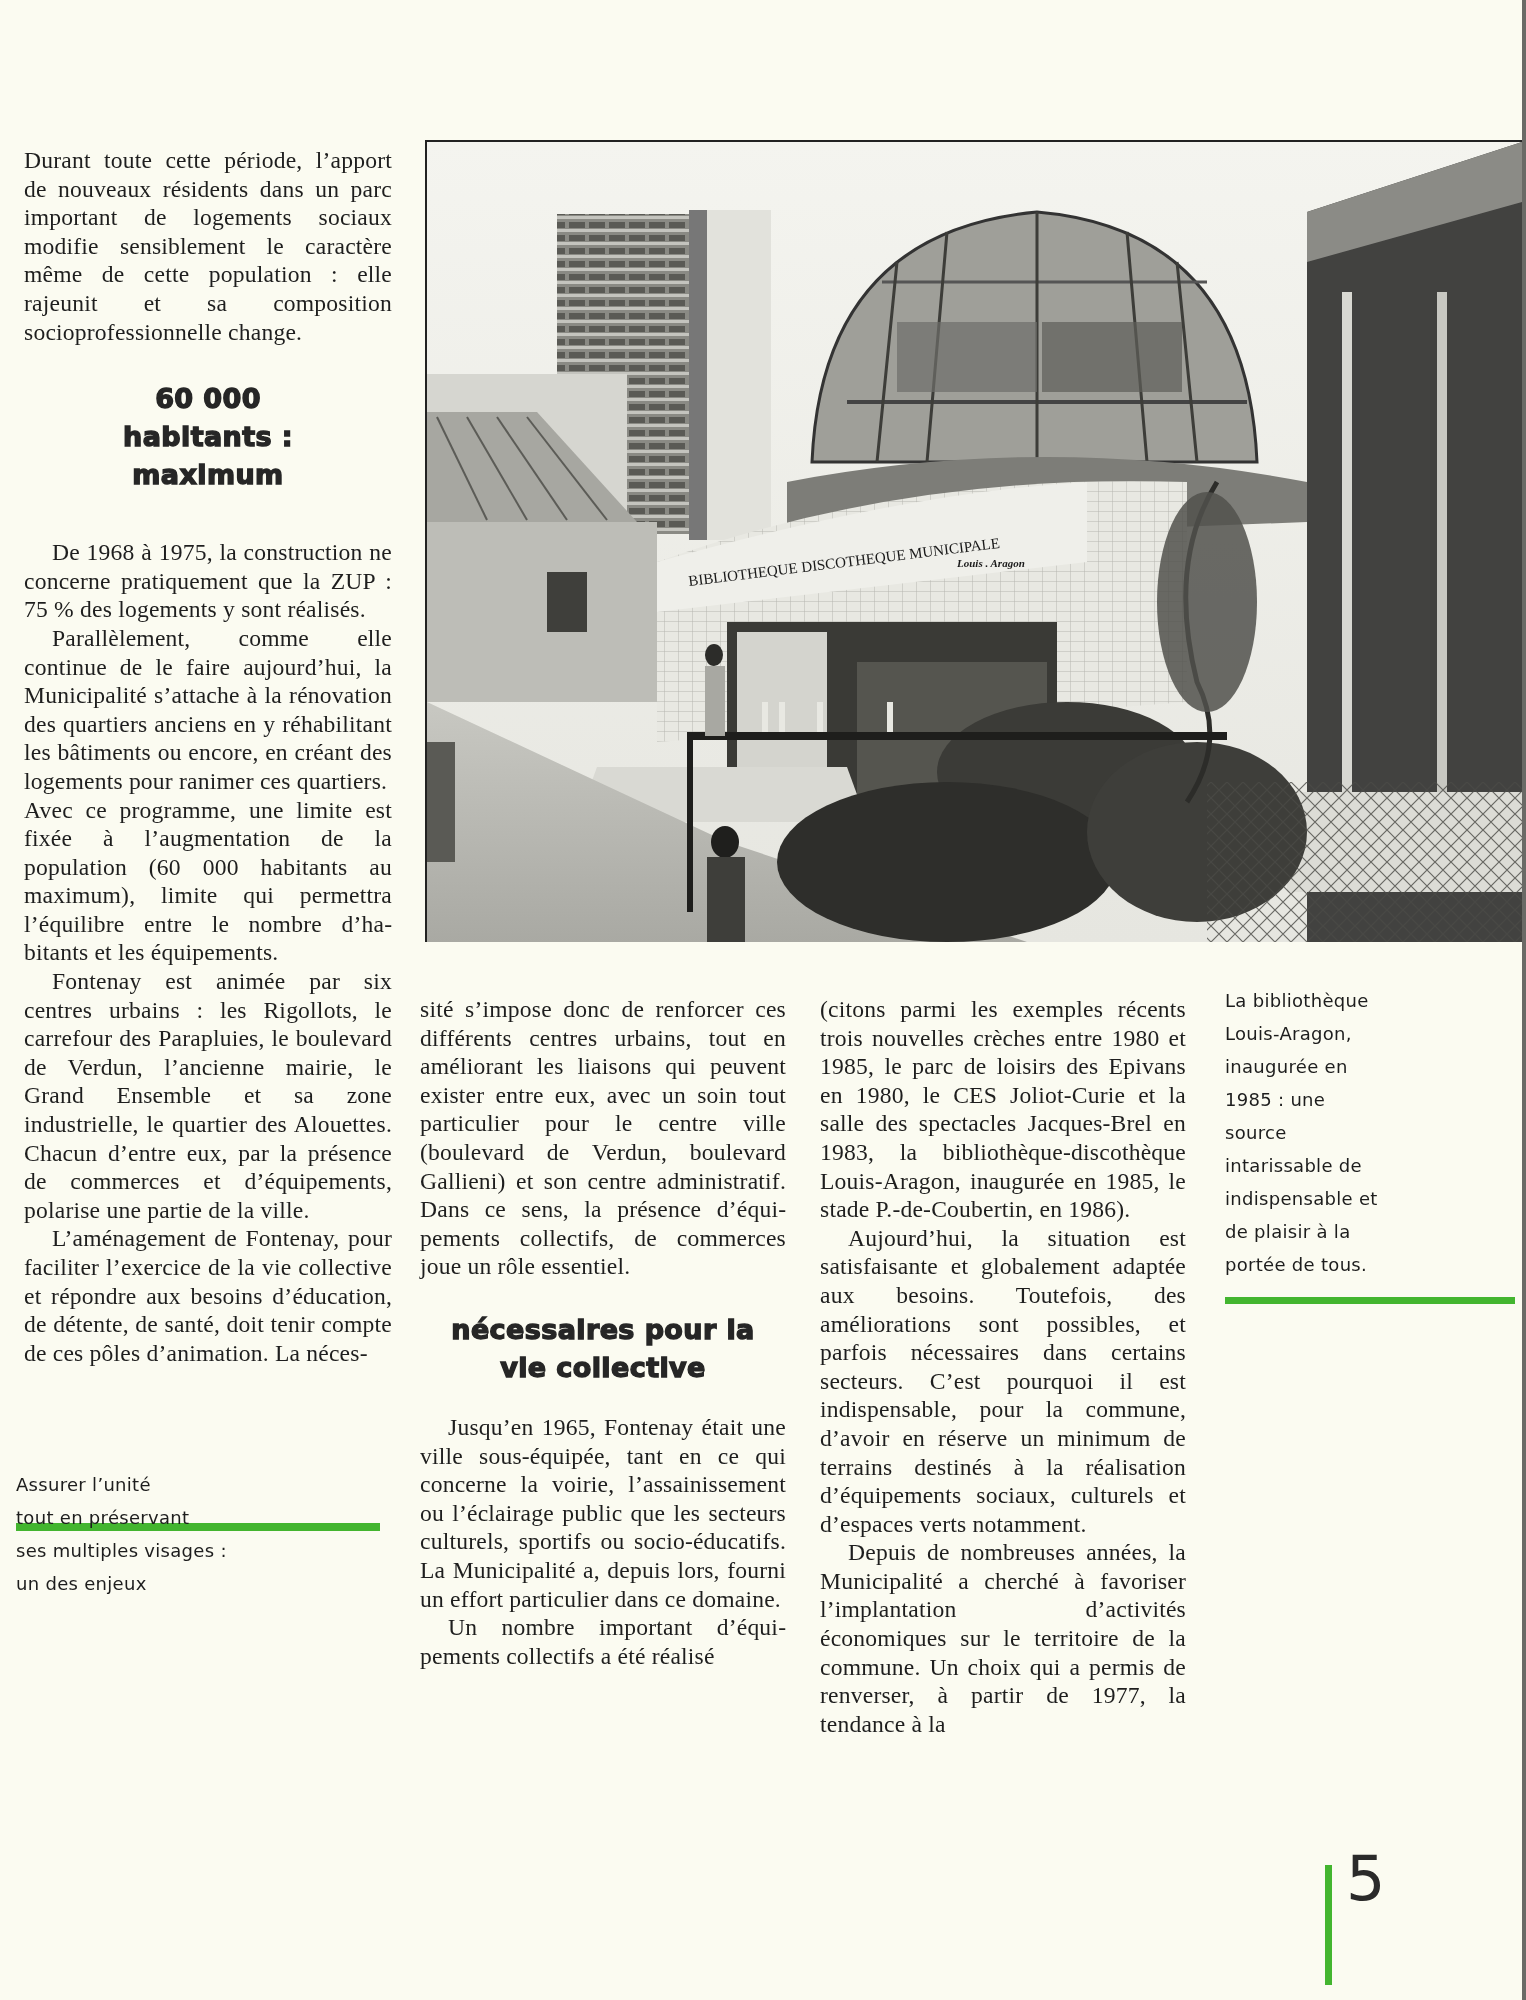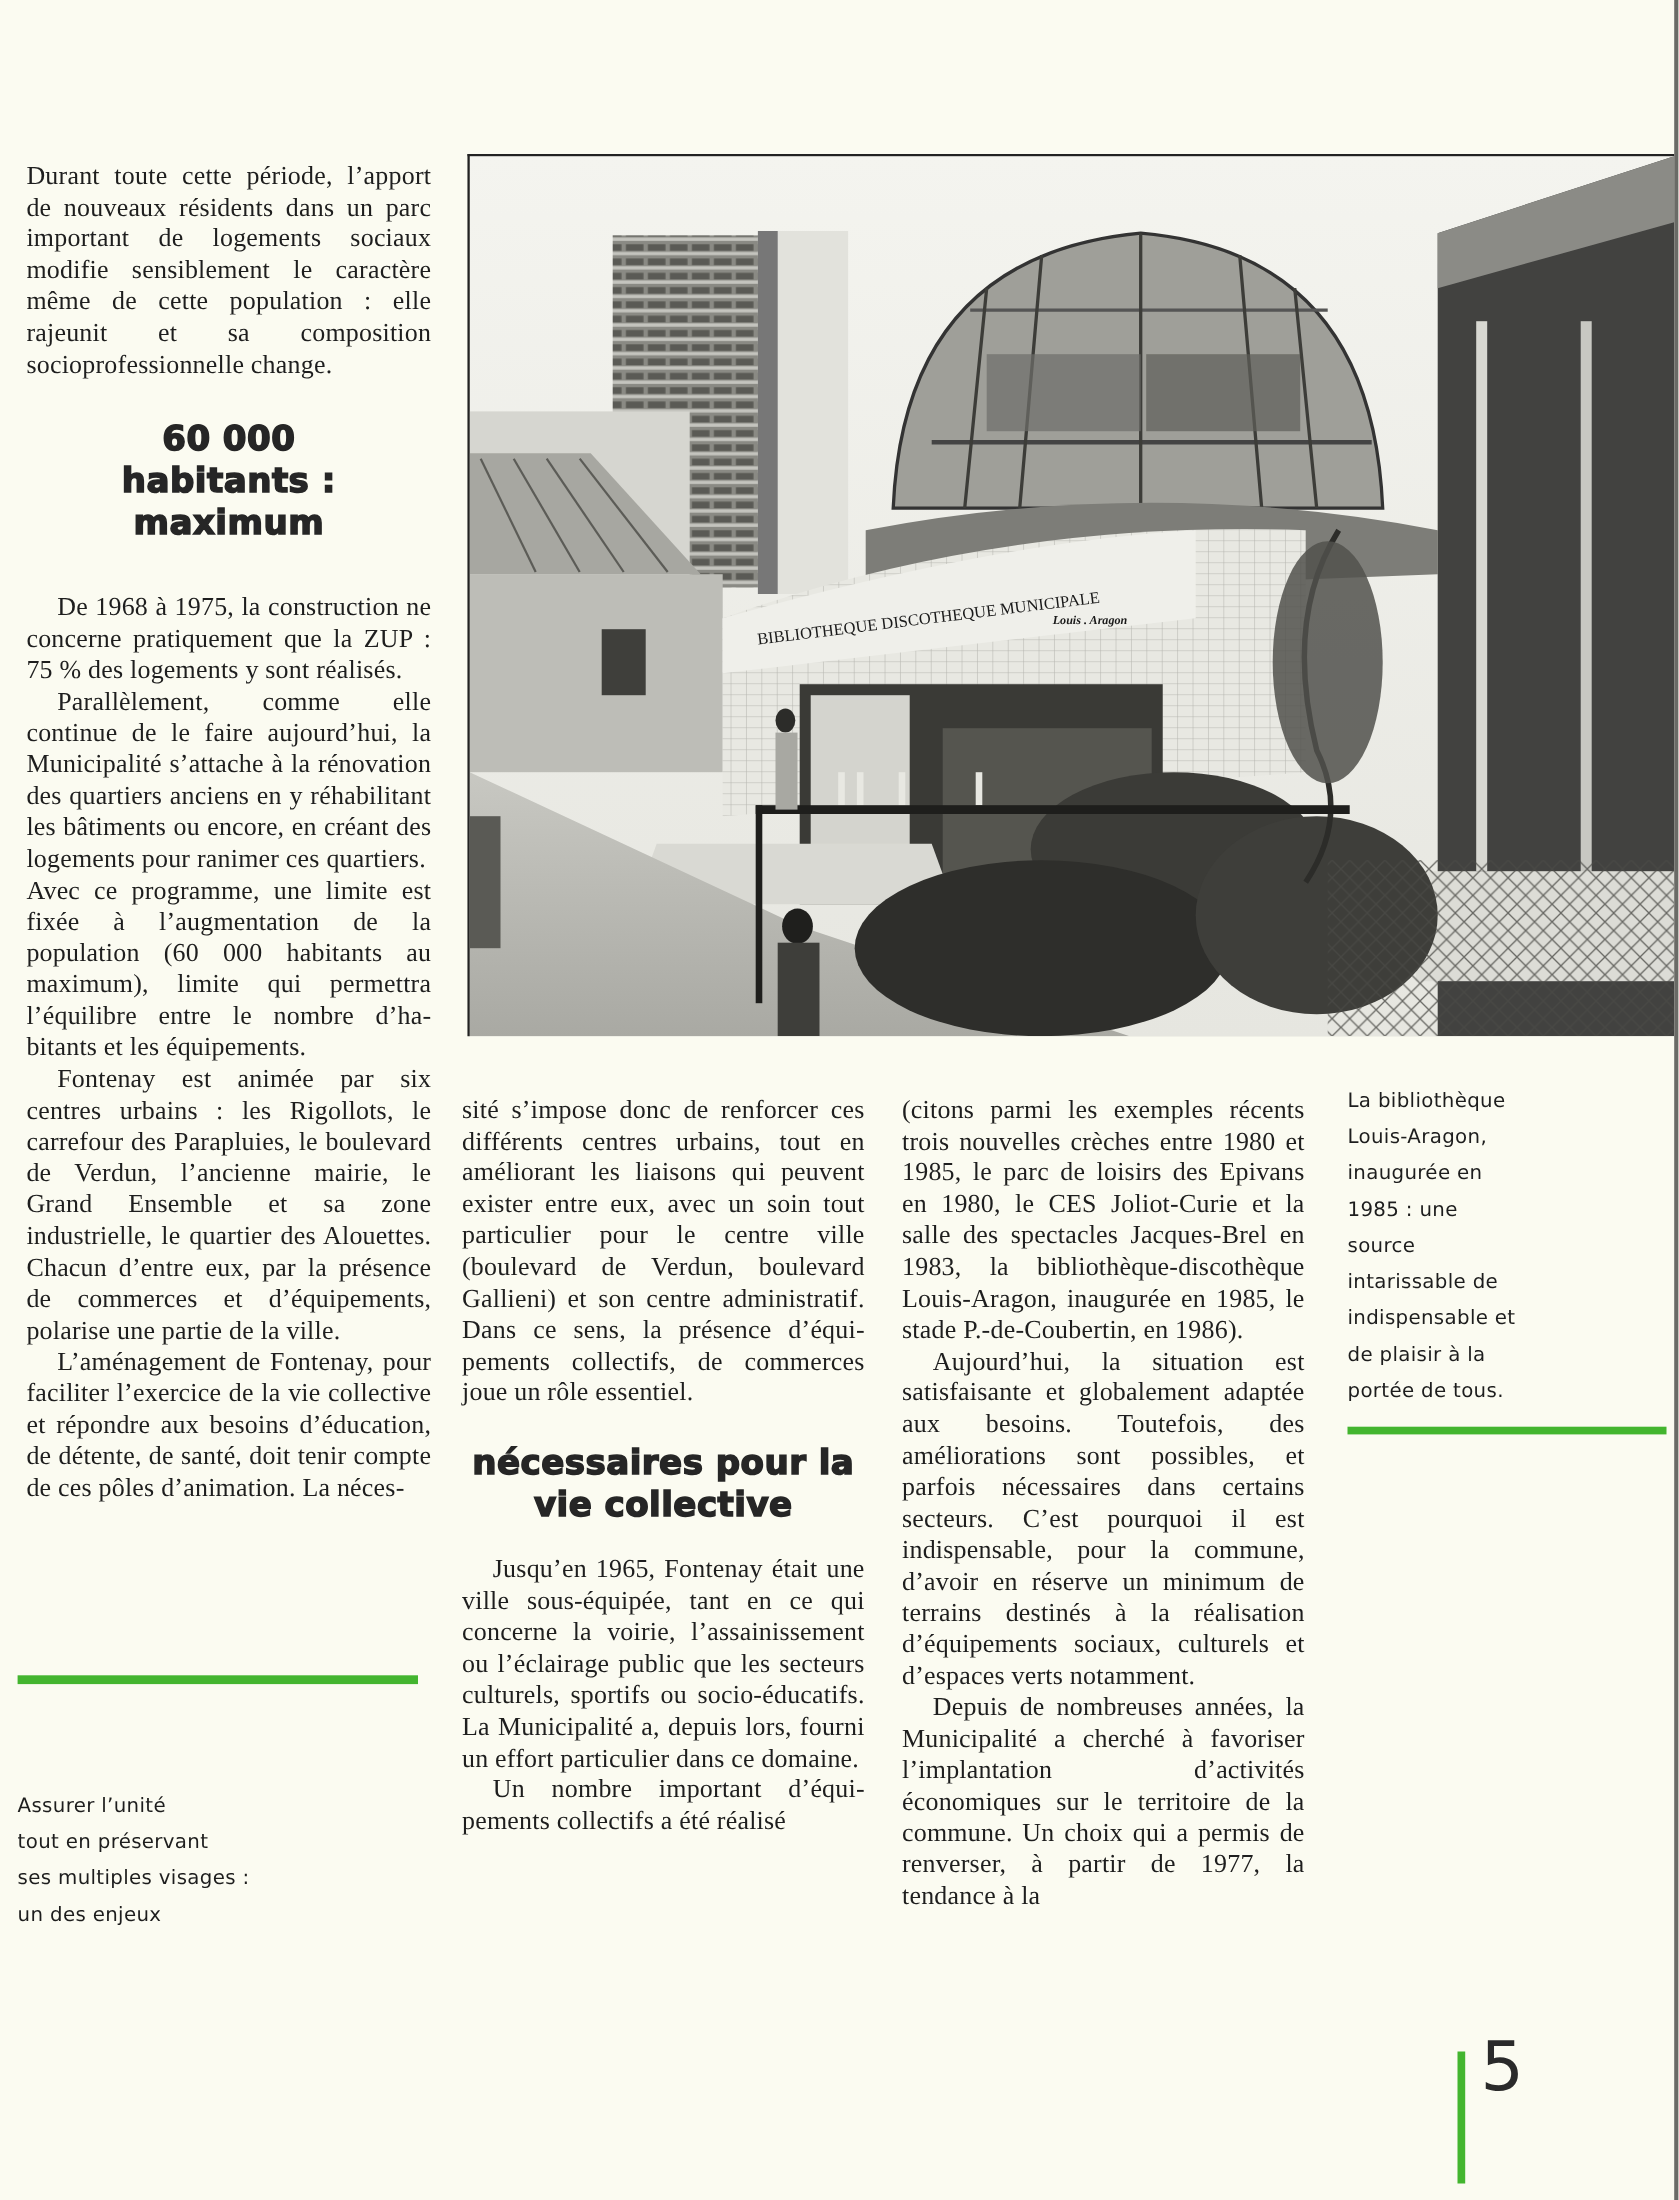--- a/index.html
+++ b/index.html
@@ -18,21 +18,21 @@
     letter-spacing:0.2px;
     margin-top:17px;
   }
   .col p { margin:0; }
   .col p.indent { text-indent:28px; }
   .heading {
     font-family:"DejaVu Sans","Liberation Sans",sans-serif;
     font-weight:900;
     text-align:center;
     color:#262626;
-    font-size:31px;
+    font-size:27px;
     line-height:38px;
     letter-spacing:0.4px;
     -webkit-text-stroke:1.4px #262626;
     margin:0;
   }
   .caption {
     position:absolute;
     font-family:"DejaVu Sans","Liberation Sans",sans-serif;
     font-size:18px;
     line-height:33px;
@@ -68,21 +68,21 @@
   </div>
   <p class="indent">De 1968 à 1975, la construc­tion ne concerne pratiquement que la ZUP : 75 % des loge­ments y sont réalisés.</p>
   <p class="indent">Parallèlement, comme elle continue de le faire aujourd’hui, la Municipalité s’attache à la rénovation des quartiers anciens en y réhabilitant les bâtiments ou encore, en créant des loge­ments pour ranimer ces quar­tiers.</p>
   <p>Avec ce programme, une limite est fixée à l’augmentation de la population (60 000 habitants au maximum), limite qui permettra l’équilibre entre le nombre d’ha­bitants et les équipements.</p>
   <p class="indent">Fontenay est animée par six centres urbains : les Rigollots, le carrefour des Parapluies, le boulevard de Verdun, l’ancienne mairie, le Grand Ensemble et sa zone industrielle, le quartier des Alouettes. Chacun d’entre eux, par la présence de commerces et d’équipements, polarise une partie de la ville.</p>
   <p class="indent">L’aménagement de Fontenay, pour faciliter l’exercice de la vie collective et répondre aux besoins d’éducation, de détente, de santé, doit tenir compte de ces pôles d’animation. La néces-</p>
 </div>
 
 <div class="green-rule" style="left:16px; top:1523px; width:364px; height:8px;"></div>
 
-<div class="caption" style="left:16px; top:1625px; width:370px;">
+<div class="caption" style="left:16px; top:1468px; width:370px;">
   <p>Assurer l’unité</p>
   <p>tout en préservant</p>
   <p>ses multiples visages :</p>
   <p>un des enjeux</p>
 </div>
 
 <div id="photo">
   <svg width="1095" height="800" viewBox="0 0 1095 800">
     <defs>
       <linearGradient id="sky" x1="0" y1="0" x2="0" y2="1">

